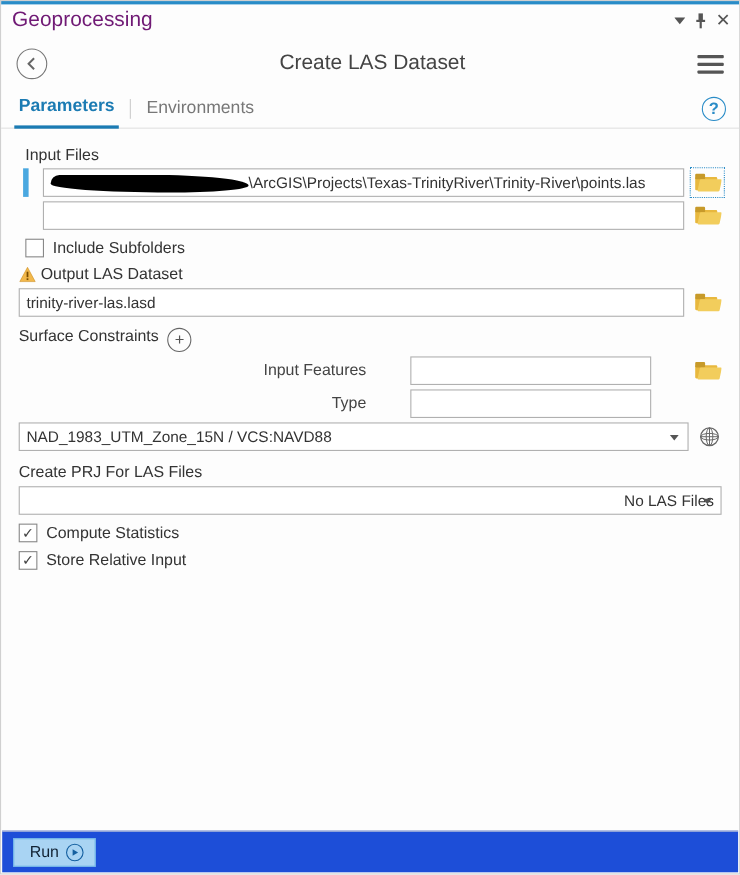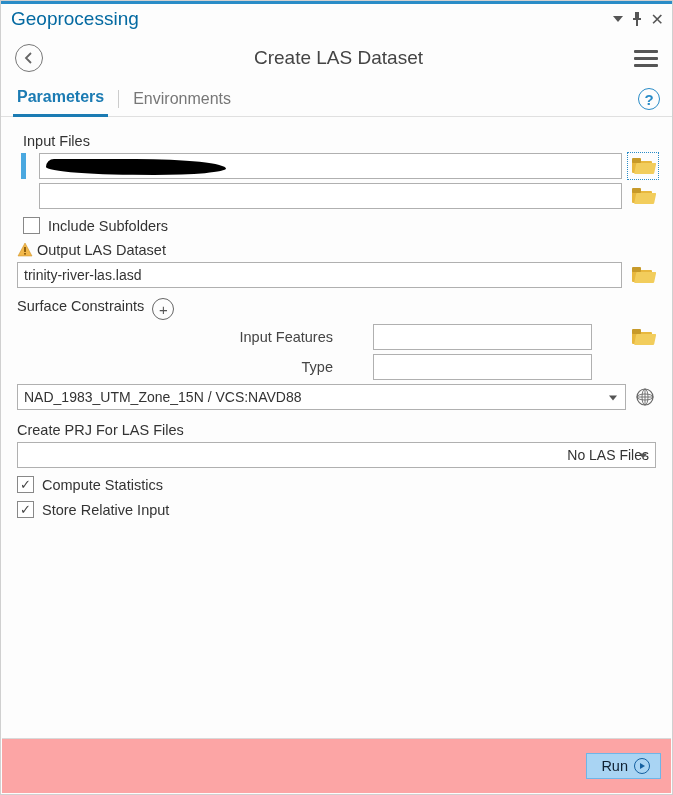--- a/index.html
+++ b/index.html
@@ -1,19 +1,19 @@
 <!DOCTYPE html>
 <html><head>
 <meta charset="utf-8">
 <style>
   * { box-sizing: border-box; font-family: "Segoe UI", Arial, sans-serif; }
   body { margin: 0; width: 673px; height: 795px; background: #fdfdfd; position: relative; border: 1px solid #d0d0d0; }
   .top-accent { height: 3px; background: #2a8cc7; }
   .titlebar { display: flex; align-items: center; padding: 4px 8px 6px 10px; }
-  .titlebar-title { color: #0369a1; font-size: 19px; font-weight: 400; flex: 1; }
+  .titlebar-title { color: #701a75; font-size: 19px; font-weight: 400; flex: 1; }
   .titlebar-icons { display: flex; align-items: center; gap: 8px; color: #555; }
   .toolbar { display: flex; align-items: center; padding: 8px 14px 10px 14px; }
   .back-circle { width: 28px; height: 28px; border: 1.5px solid #777; border-radius: 50%; display: flex; align-items: center; justify-content: center; cursor: pointer; }
   .tool-title { flex: 1; text-align: center; font-size: 19px; color: #444; font-weight: 400; }
   .hamburger { width: 24px; display: flex; flex-direction: column; gap: 4px; cursor: pointer; }
   .hamburger div { height: 3px; background: #555; border-radius: 1px; }
   .tabs { display: flex; align-items: flex-end; padding: 0 12px; color: #777; font-size: 16px; border-bottom: 1px solid #e0e0e0; }
   .tab { padding: 6px 4px 8px 4px; cursor: pointer; }
   .tab.active { color: #1b7bb3; font-weight: 600; border-bottom: 3px solid #1b7bb3; margin-bottom: -1px; }
   .tab-sep { width: 1px; height: 18px; background: #ccc; margin: 0 10px 8px 10px; }
@@ -30,21 +30,21 @@
   .checkbox { width: 17px; height: 17px; border: 1px solid #888; display: flex; align-items: center; justify-content: center; color: #444; font-size: 13px; cursor: pointer; background:#fff;}
   .warn-icon { width: 16px; height: 16px; display:inline-flex; align-items:center; justify-content:center; vertical-align: middle; margin-right: 4px;}
   .label-line { display: flex; align-items: flex-start; margin: 6px 0 4px 0; }
   .add-circle { width: 22px; height: 22px; border: 1.5px solid #666; border-radius: 50%; display: flex; align-items: center; justify-content: center; margin-left: 8px; font-size: 15px; color: #555; cursor: pointer;}
   .grid-row { display: flex; align-items: center; margin: 4px 0; gap: 30px; }
   .grid-label { width: 326px; text-align: right; padding-right: 10px; color: #444; }
   .grid-input { flex: 1; height: 26px; border: 1px solid #b0b0b0; background: #fff; padding: 0 6px; }
   .select-box { position: relative; }
   .select-box::after { content: ""; position: absolute; right: 8px; top: 50%; transform: translateY(-30%); border-left: 4px solid transparent; border-right: 4px solid transparent; border-top: 5px solid #555; }
   .globe-btn { width: 22px; height: 22px; margin-left: 8px; cursor: pointer; display:flex; align-items:center; justify-content:center;}
-  .footer { position: absolute; left:1px; right:1px; bottom: 1px; height: 55px; background: #fca5a5; border-top: 1px solid #d9d9d9; display: flex; align-items: center; justify-content: flex-end; padding: 0 10px; }
+  .footer { position: absolute; left:1px; right:1px; bottom: 1px; height: 38px; background: #1d4ed8; border-top: 1px solid #d9d9d9; display: flex; align-items: center; justify-content: flex-start; padding: 0 10px; }
   .run-btn { background: #a9d4f3; border: 1px solid #6eb5e8; height: 26px; padding: 0 10px 0 14px; display: flex; align-items: center; gap: 6px; font-size: 14.5px; color: #123; cursor: pointer; }
   .play-circle { width: 16px; height: 16px; border: 1.5px solid #1560a0; border-radius: 50%; display:flex; align-items:center; justify-content:center;}
   .play-circle::after { content:""; border-left: 5px solid #1560a0; border-top: 3.5px solid transparent; border-bottom: 3.5px solid transparent; margin-left:1px;}
   .input-files-block { margin-left: 4px; margin-bottom: 6px; }
   .scribble { position: relative; display:inline-block; width: 180px; height: 20px; vertical-align: middle;}
   .scribble::before { content:""; position:absolute; left:0; right:0; top:2px; bottom:2px; background:#000; border-radius: 8px 50% 40% 60% / 50% 60% 40% 50%; }
   svg { display:block; }
 </style>
 </head>
 <body>
@@ -91,21 +91,21 @@
   <div class="help-icon">?</div>
 </div>
 
 <div class="body">
 
   <div class="section-label">Input Files</div>
   <div class="input-files-block">
     <div class="input-row">
       <div class="left-bar blue"></div>
       <div style="width:9px"></div>
-      <div class="input-box"><span class="scribble"></span></div>
+      <div class="input-box"><span class="scribble"></span><span>\ArcGIS\Projects\Texas-TrinityRiver\Trinity-River\points.las</span></div>
       <div class="folder-btn highlight">
         <svg width="26" height="22">
             <rect x="2" y="6" width="20" height="12" rx="1" fill="#e8b83e"></rect>
             <rect x="2" y="3" width="9" height="5" rx="1" fill="#c79a2a"></rect>
             <rect x="4" y="8" width="20" height="11" rx="1" fill="#f2cd5c" transform="skewX(-12)" transform-origin="4 19"></rect>
           </svg>
       </div>
     </div>
     <div class="input-row">
       <div class="left-bar"></div>

